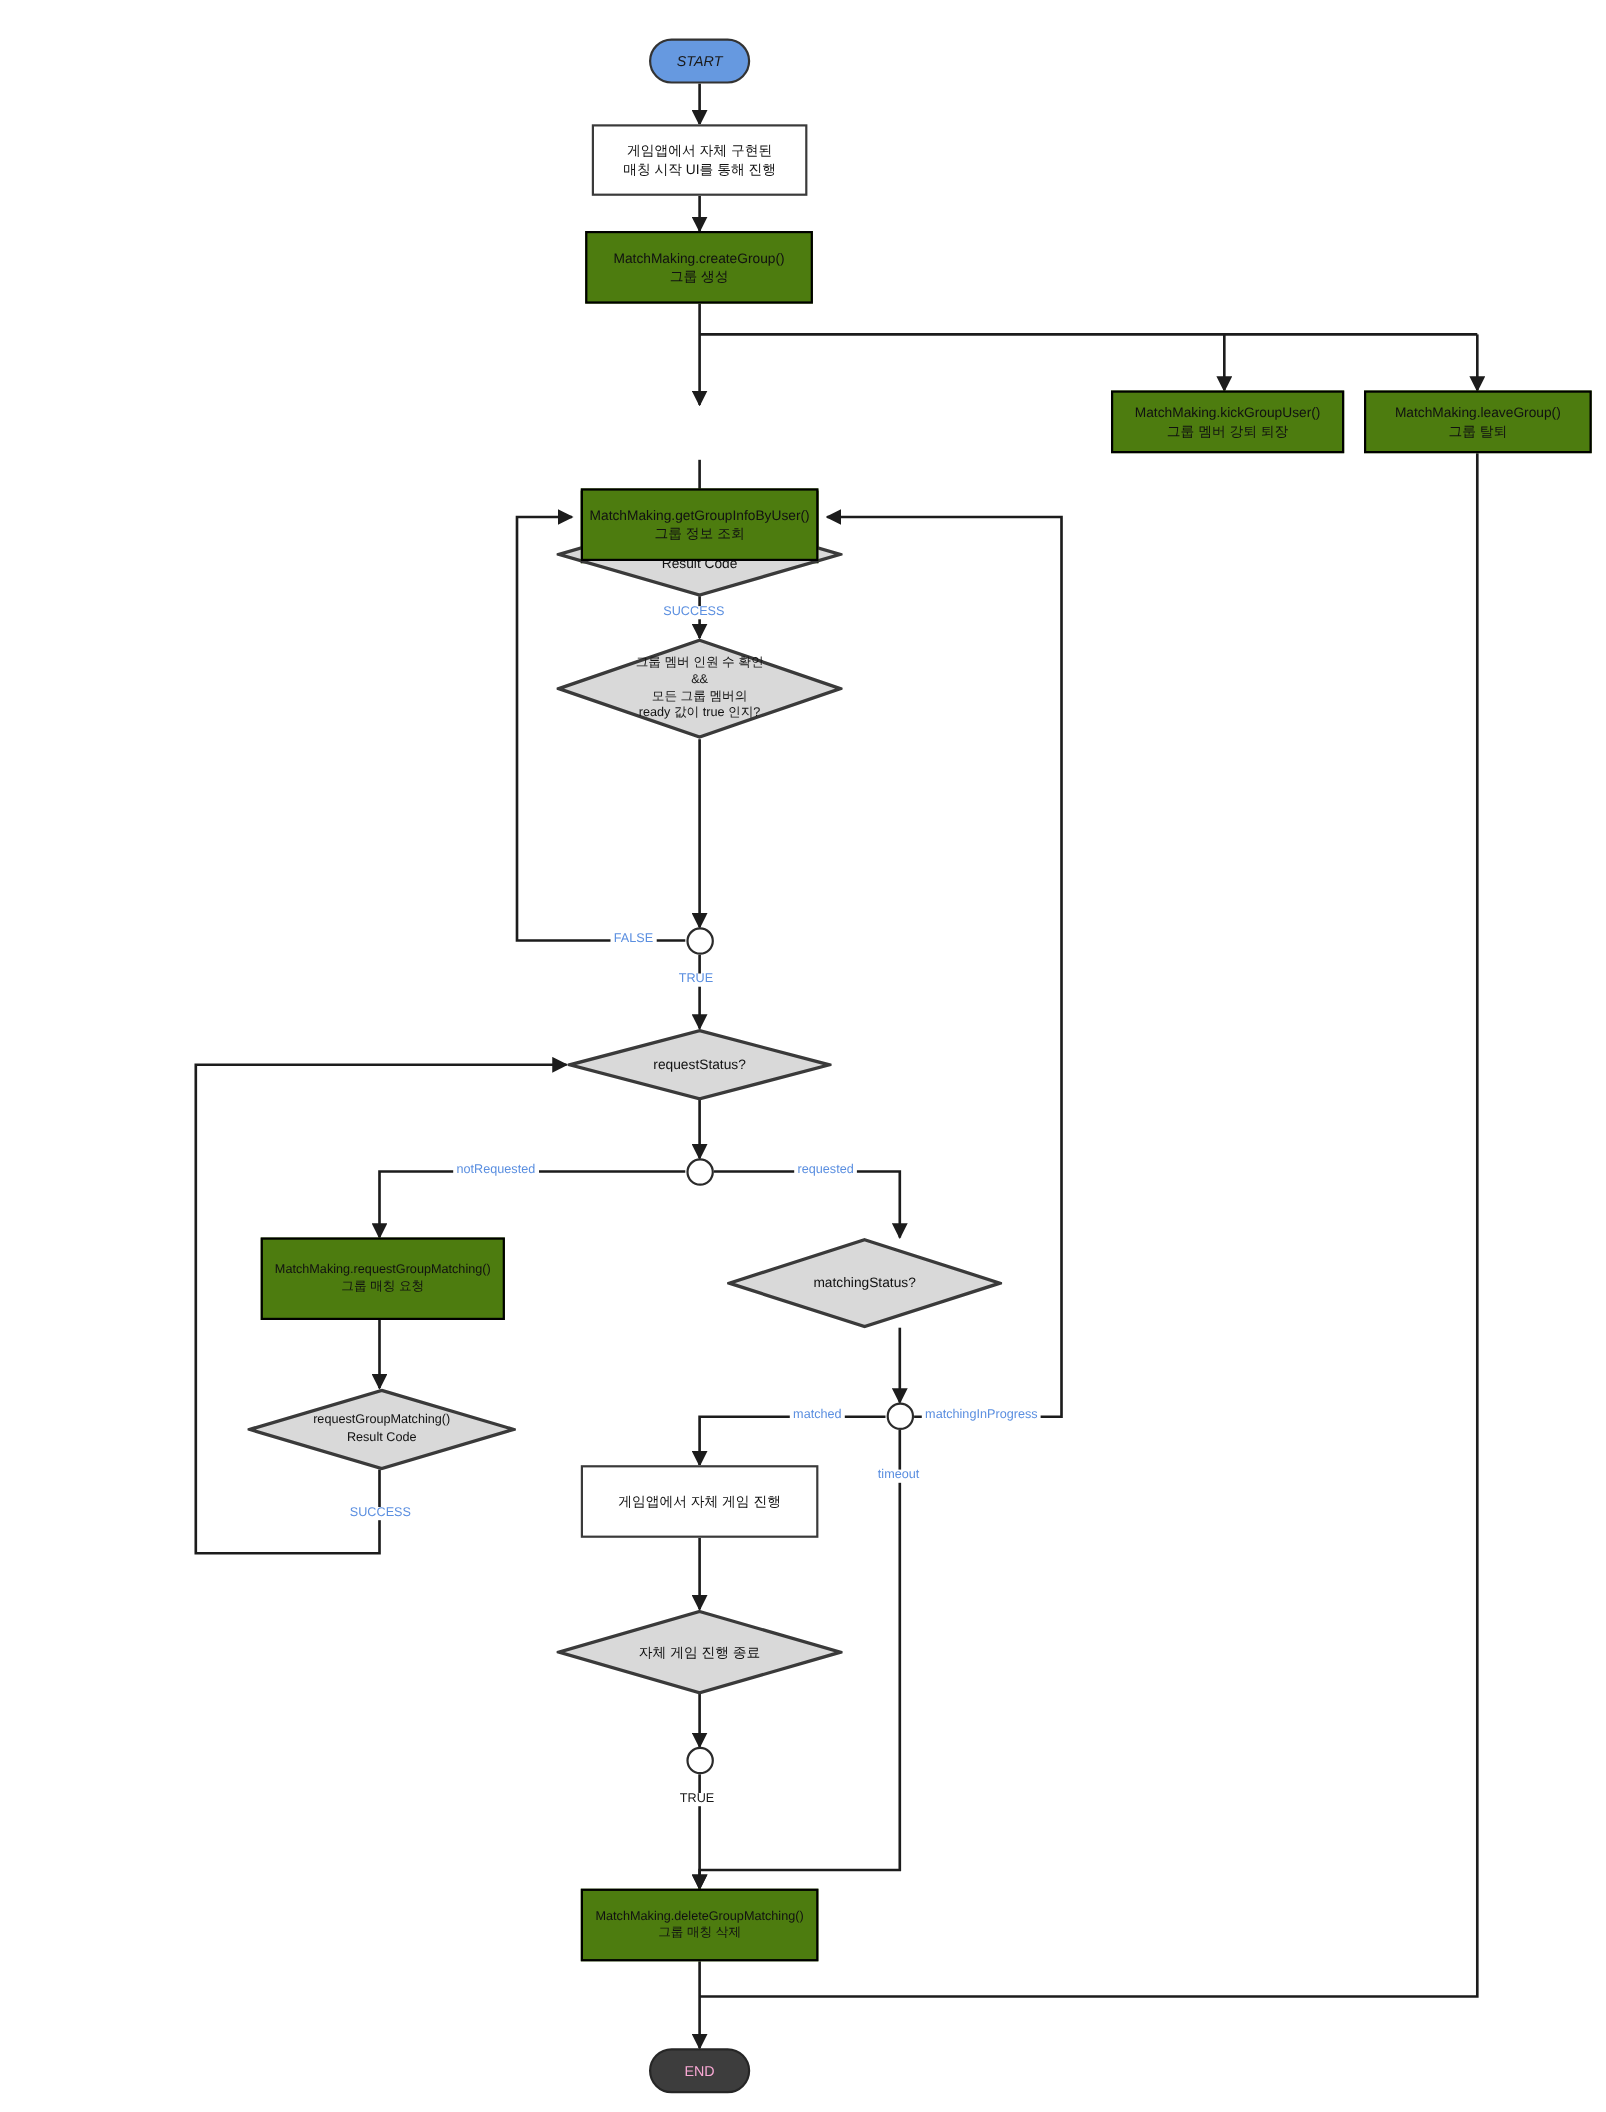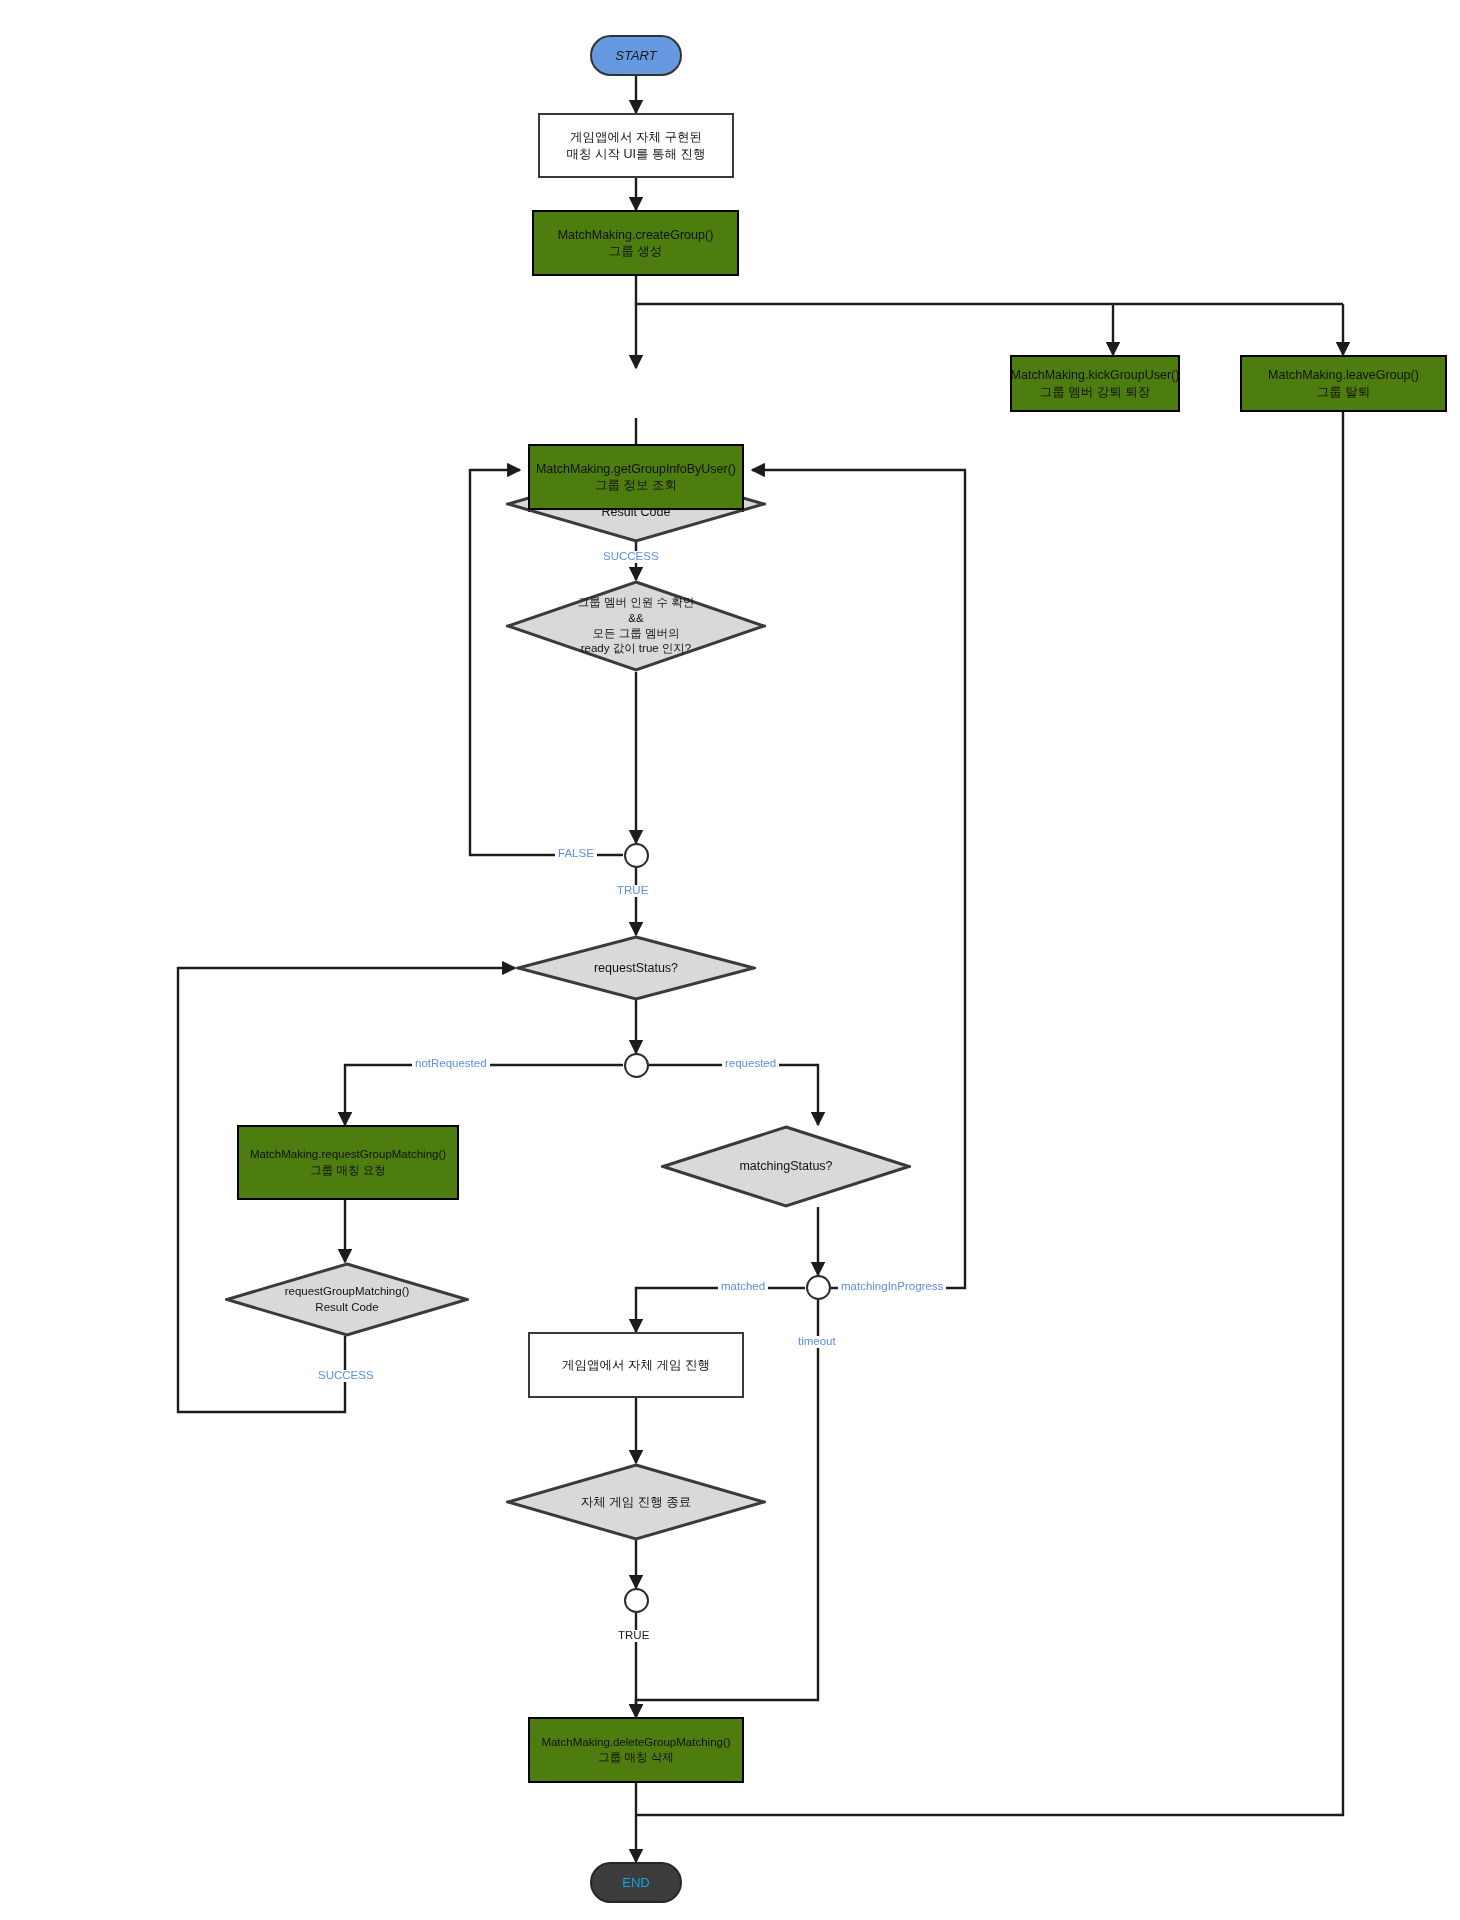--- a/index.html
+++ b/index.html
@@ -38,21 +38,21 @@
     border-radius: 22px;
     font-size: 13px;
     color: #1a1a1a;
   }
   
   .term-end {
     background: #3d3d3d;
     border: 2px solid #262626;
     border-radius: 22px;
     font-size: 13px;
-    color: #0ea5e9;
+    color: #f9a8d4;
   }
   
   .proc-plain {
     background: #ffffff;
     border: 2px solid #3a3a3a;
     font-size: 12.5px;
   }
   
   .proc-api {
     background: #4d7c0f;
@@ -172,21 +172,21 @@
 매칭 시작 UI를 통해 진행</span>
   </div>
 
   <div class="node proc-api" style="left:532px; top:210px; width:207px; height:66px;">
     <span>MatchMaking.createGroup()
 그룹 생성</span>
   </div>
 
   <div class="node proc-api" style="left:528px; top:446px; width:216px; height:66px; top:446px;"></div>
 
-  <div class="node proc-api" style="left:1010px; top:355px; width:170px; height:57px;">
+  <div class="node proc-api" style="left:1010px; top:355px; width:212px; height:57px;">
     <span>MatchMaking.kickGroupUser()
 그룹 멤버 강퇴 퇴장</span>
   </div>
 
   <div class="node proc-api" style="left:1240px; top:355px; width:207px; height:57px;">
     <span>MatchMaking.leaveGroup()
 그룹 탈퇴</span>
   </div>
 
   <div class="node proc-api" style="left:528px; top:444px; width:216px; height:66px; z-index:5;">

